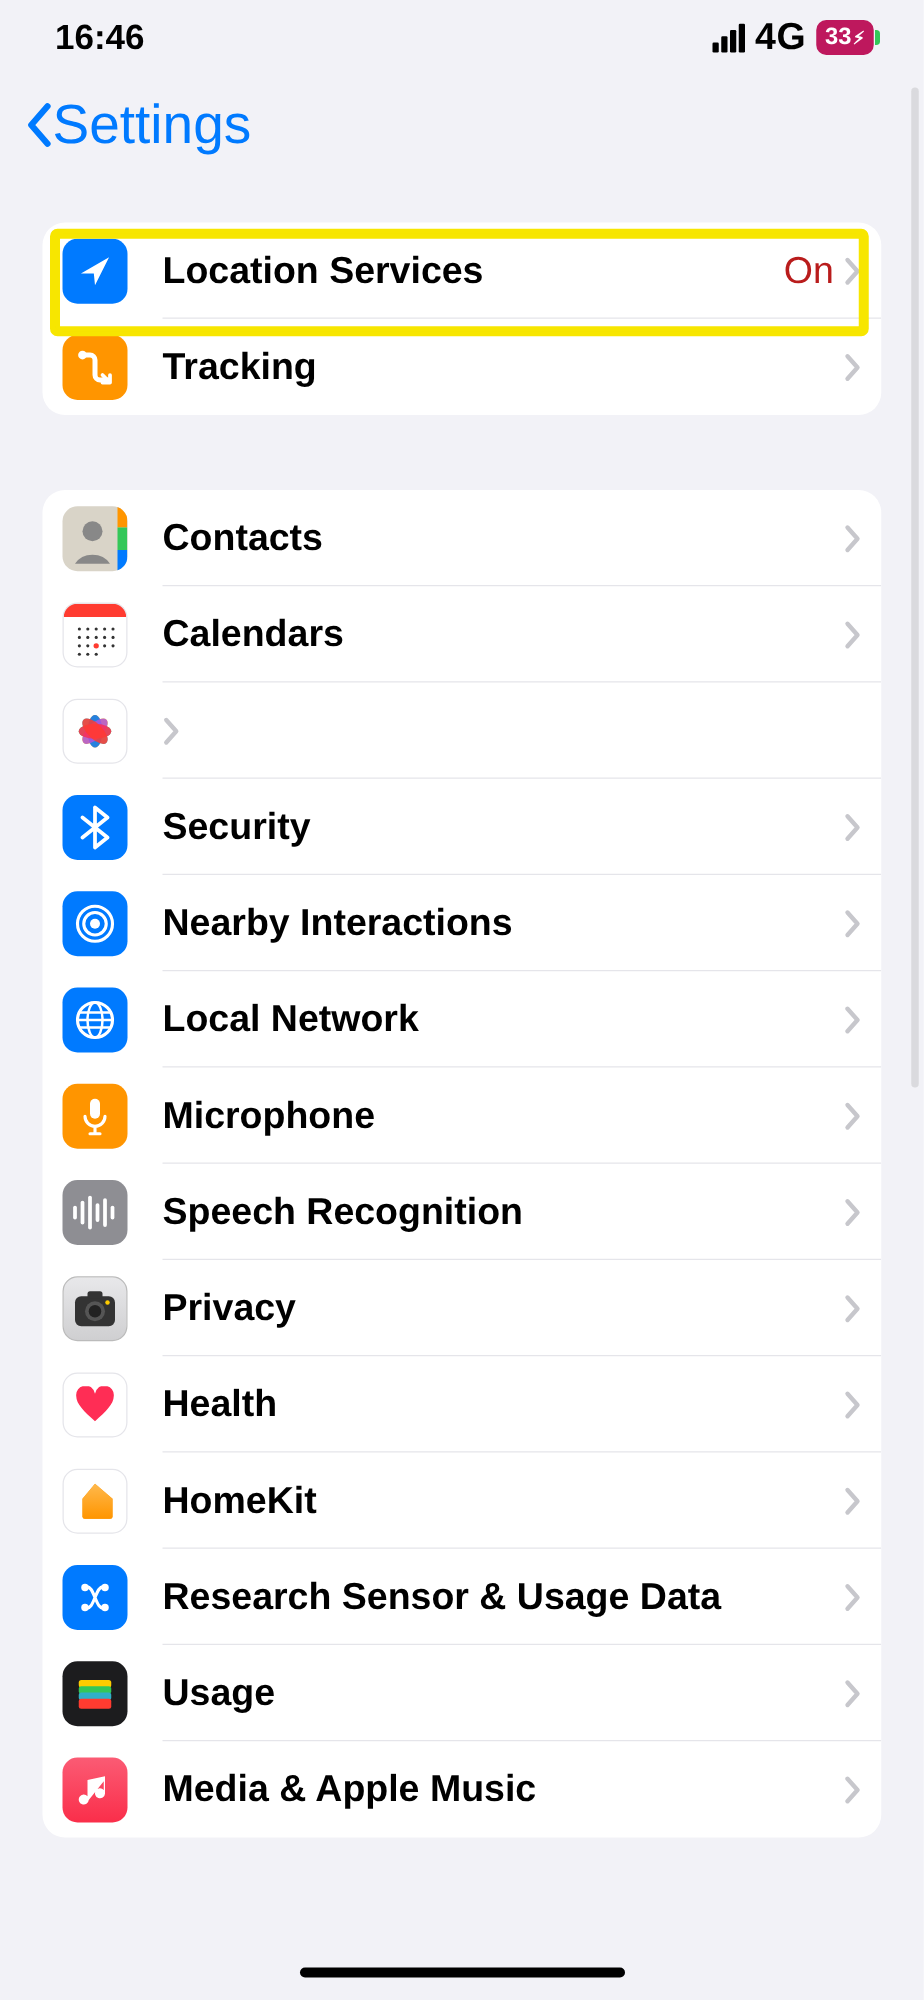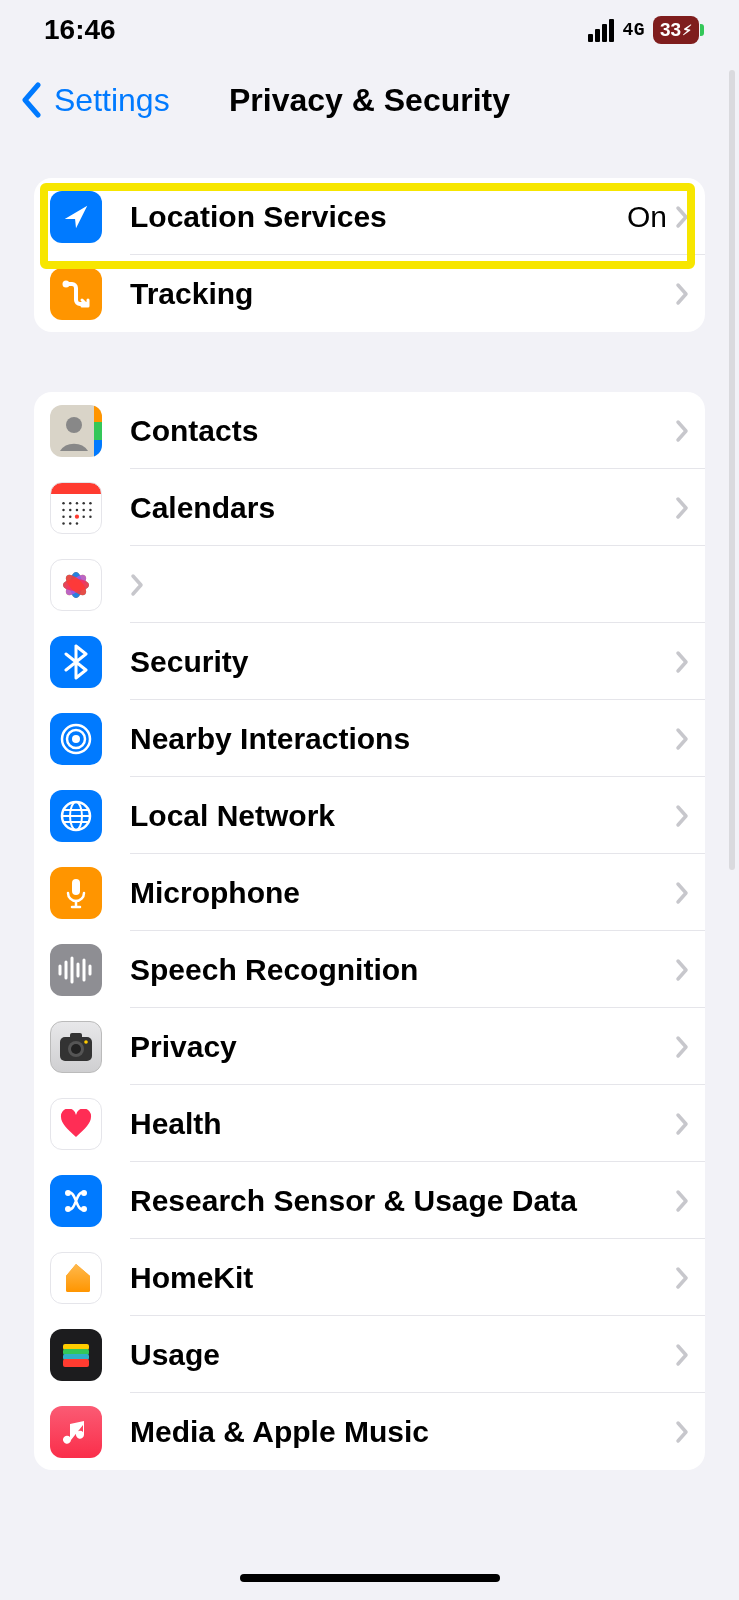--- a/index.html
+++ b/index.html
@@ -20,41 +20,41 @@
     justify-content: space-between;
     align-items: center;
     padding: 0 40px 0 44px;
     font-size: 28px;
     font-weight: 700;
   }
   .status-right { display: flex; align-items: center; gap: 6px; }
   .signal-bars { display: inline-flex; align-items: flex-end; gap: 2px; margin-right:2px;}
   .signal-bars span { display:inline-block; width:5px; background:#000; border-radius:1px;}
   .sb1{height:8px}.sb2{height:13px}.sb3{height:18px}.sb4{height:23px}
-  .net-label { font-size: 18px; font-weight:600; letter-spacing:0.5px; margin-right:2px;font-family:Liberation Mono, monospace;}
+  .net-label { font-size: 30px; font-weight:600; letter-spacing:0.5px; margin-right:2px;}
   .battery {
     display:inline-flex; align-items:center; justify-content:center;
-    background:#7f1d1d; color:#fff; font-size:19px; font-weight:700;
+    background:#be185d; color:#fff; font-size:19px; font-weight:700;
     border-radius:8px; padding:3px 6px; position:relative; min-width:46px; height:28px;
   }
   .battery::after{
     content:""; position:absolute; right:-5px; top:50%; transform:translateY(-50%);
     width:4px; height:12px; background:#34c759; border-radius:0 3px 3px 0;
   }
   .bolt { font-size:14px; margin-left:1px;}
 
   
   .nav-bar {
     height: 80px;
     display:flex; align-items:center; position:relative;
     padding: 0 20px;
   }
   .back-btn {
-    display:flex; align-items:flex-start; color:#007aff; font-size:32px; font-weight:400;
-    gap:12px;
+    display:flex; align-items:center; color:#007aff; font-size:44px; font-weight:400;
+    gap:0;
   }
   .back-chevron svg { display:block; }
   .nav-title {
     position:absolute; left:50%; transform:translateX(-50%);
     font-size:32px; font-weight:700;
   }
 
   
   .section {
     background:#fff;
@@ -72,21 +72,21 @@
   .row .icon-wrap {
     width:52px; height:52px; border-radius:12px;
     display:flex; align-items:center; justify-content:center;
     flex-shrink:0; margin-right:28px;
     overflow:hidden;
   }
   .row .label {
     font-size:30px; font-weight:700; flex:1;
   }
   .row .value {
-    font-size:30px; color:#000000; margin-right:8px;
+    font-size:30px; color:#b91c1c; margin-right:8px;
   }
   .row .chevron { color:#c7c7cc; display:flex; align-items:center; }
   .divider {
     position:absolute; left:96px; right:0; bottom:0;
     height:1px; background:#e5e5ea;
   }
   .section.second .row:last-child .divider,
   .section.first .row:last-child .divider { display:none; }
 
   
@@ -154,21 +154,20 @@
 
 <div class="nav-bar">
   <div class="back-btn">
     <span class="back-chevron">
       <svg width="22" height="36" viewBox="0 0 22 36">
           <path d="M18 3 L5 18 L18 33" fill="none" stroke="#007aff" stroke-width="5" stroke-linecap="round" stroke-linejoin="round"></path>
         </svg>
     </span>
     <span>Settings</span>
   </div>
-  <div class="nav-title">Privacy &amp; Security</div>
 </div>
 
 <div class="highlight-box" style="left:40px; top:183px; width:655px; height:86px;"></div>
 
 <div class="section first">
 
   <div class="row">
     <div class="icon-wrap bg-blue">
       <svg width="30" height="30" viewBox="0 0 32 32">
           <path d="M4 18 L28 4 L16 28 L15 18 Z" fill="#fff"></path>
@@ -398,39 +397,20 @@
     <div class="label">Health</div>
     <div class="chevron">
         <svg width="14" height="24" viewBox="0 0 14 24">
           <path d="M3 3 L11 12 L3 21" fill="none" stroke="#c7c7cc" stroke-width="3.5" stroke-linecap="round" stroke-linejoin="round"></path>
         </svg>
       </div>
     <div class="divider"></div>
   </div>
 
   <div class="row">
-    <div class="icon-wrap bg-blue">
-      <svg width="32" height="32" viewBox="0 0 32 32">
-          <circle cx="8" cy="8" r="3" fill="#fff"></circle>
-          <circle cx="24" cy="8" r="3" fill="#fff"></circle>
-          <circle cx="8" cy="24" r="3" fill="#fff"></circle>
-          <circle cx="24" cy="24" r="3" fill="#fff"></circle>
-          <path d="M8 8 C16 4 16 28 24 24 M24 8 C16 4 16 28 8 24" fill="none" stroke="#fff" stroke-width="2.5"></path>
-        </svg>
-    </div>
-    <div class="label">Research Sensor &amp; Usage Data</div>
-    <div class="chevron">
-        <svg width="14" height="24" viewBox="0 0 14 24">
-          <path d="M3 3 L11 12 L3 21" fill="none" stroke="#c7c7cc" stroke-width="3.5" stroke-linecap="round" stroke-linejoin="round"></path>
-        </svg>
-      </div>
-    <div class="divider"></div>
-  </div>
-
-  <div class="row">
     <div class="icon-wrap bg-white-bordered">
       <svg width="36" height="36" viewBox="0 0 36 36">
           <path d="M18 4 L32 16 v14 a2 2 0 0 1 -2 2 h-20 a2 2 0 0 1 -2 -2 v-14 Z" fill="#ff9500"></path>
           <path d="M18 4 L32 16 v14 a2 2 0 0 1 -2 2 h-20 a2 2 0 0 1 -2 -2 v-14 Z" fill="url(#hg)"></path>
           <defs>
             <linearGradient id="hg" x1="0" y1="0" x2="0" y2="1">
               <stop offset="0" stop-color="#ffb94d"></stop>
               <stop offset="1" stop-color="#ff9500"></stop>
             </linearGradient>
           </defs>
@@ -439,20 +419,39 @@
     <div class="label">HomeKit</div>
     <div class="chevron">
         <svg width="14" height="24" viewBox="0 0 14 24">
           <path d="M3 3 L11 12 L3 21" fill="none" stroke="#c7c7cc" stroke-width="3.5" stroke-linecap="round" stroke-linejoin="round"></path>
         </svg>
       </div>
     <div class="divider"></div>
   </div>
 
   <div class="row">
+    <div class="icon-wrap bg-blue">
+      <svg width="32" height="32" viewBox="0 0 32 32">
+          <circle cx="8" cy="8" r="3" fill="#fff"></circle>
+          <circle cx="24" cy="8" r="3" fill="#fff"></circle>
+          <circle cx="8" cy="24" r="3" fill="#fff"></circle>
+          <circle cx="24" cy="24" r="3" fill="#fff"></circle>
+          <path d="M8 8 C16 4 16 28 24 24 M24 8 C16 4 16 28 8 24" fill="none" stroke="#fff" stroke-width="2.5"></path>
+        </svg>
+    </div>
+    <div class="label">Research Sensor &amp; Usage Data</div>
+    <div class="chevron">
+        <svg width="14" height="24" viewBox="0 0 14 24">
+          <path d="M3 3 L11 12 L3 21" fill="none" stroke="#c7c7cc" stroke-width="3.5" stroke-linecap="round" stroke-linejoin="round"></path>
+        </svg>
+      </div>
+    <div class="divider"></div>
+  </div>
+
+  <div class="row">
     <div class="icon-wrap" style="background:#1c1c1e;">
       <svg width="42" height="42" viewBox="0 0 42 42">
           <rect x="8" y="10" width="26" height="6" rx="2" fill="#ffcc00"></rect>
           <rect x="8" y="15" width="26" height="6" rx="2" fill="#34c759"></rect>
           <rect x="8" y="20" width="26" height="6" rx="2" fill="#30b0c7"></rect>
           <rect x="8" y="25" width="26" height="8" rx="2" fill="#ff3b30"></rect>
         </svg>
     </div>
     <div class="label">Usage</div>
     <div class="chevron">

